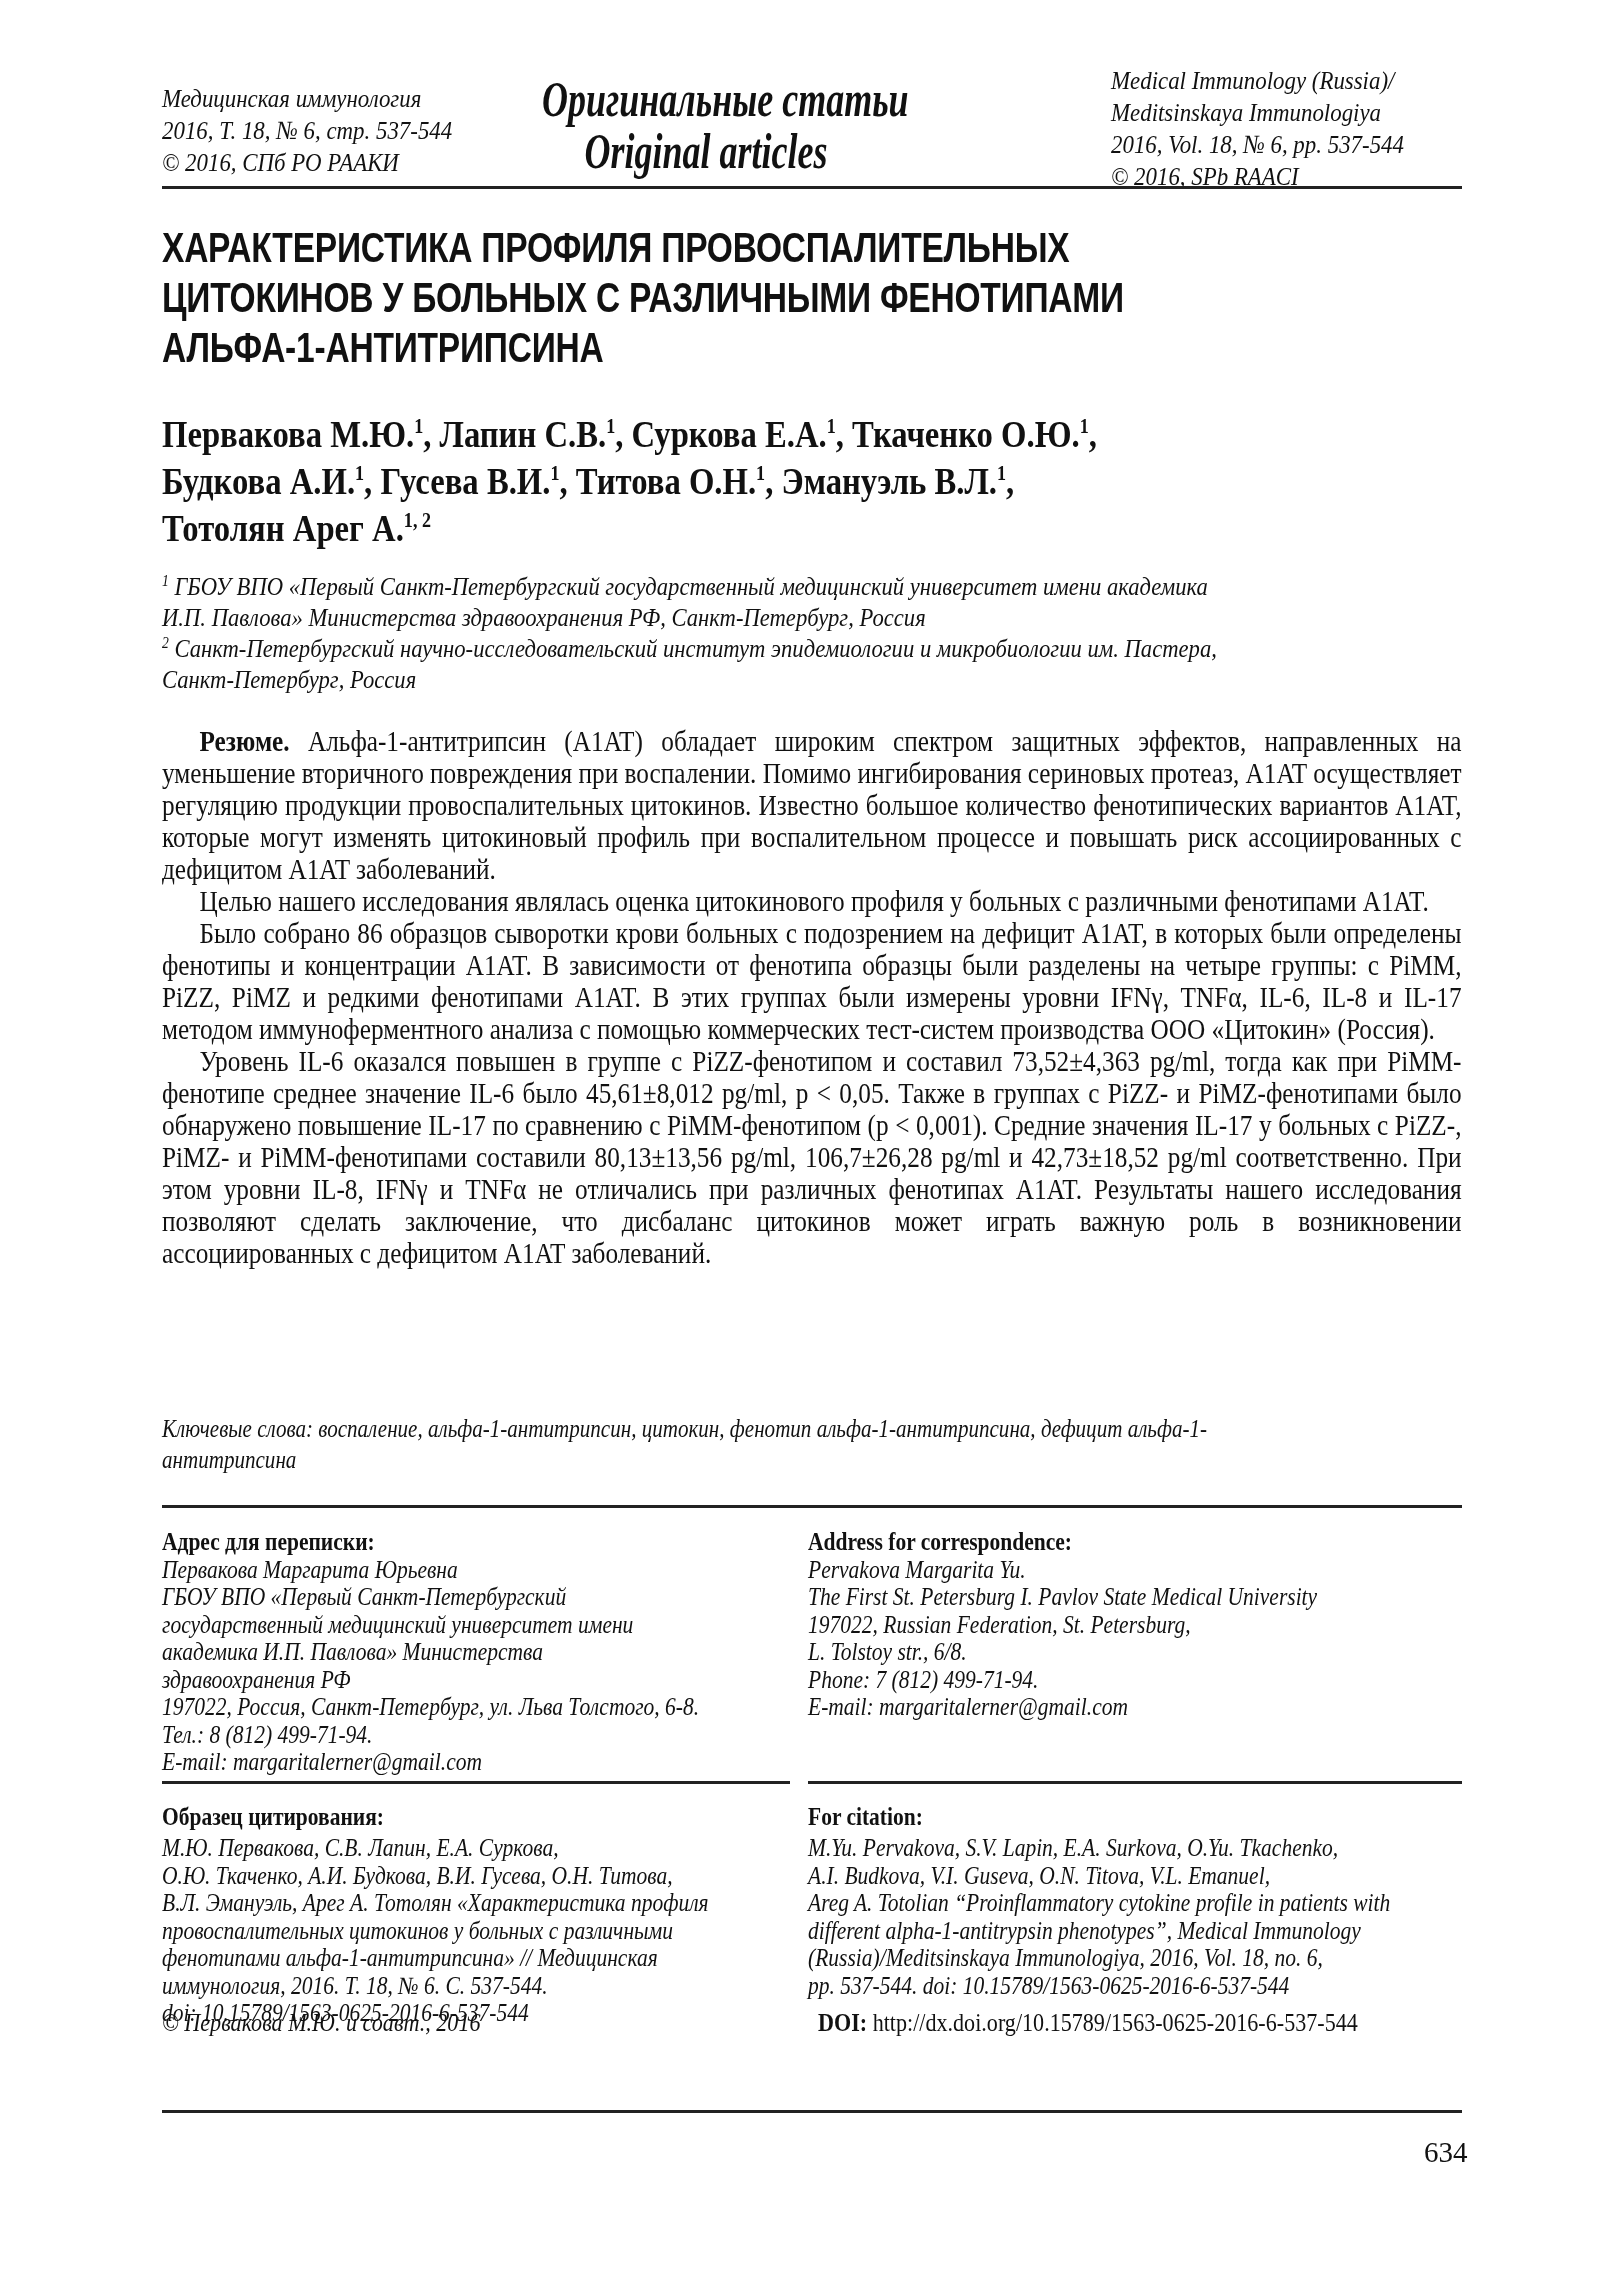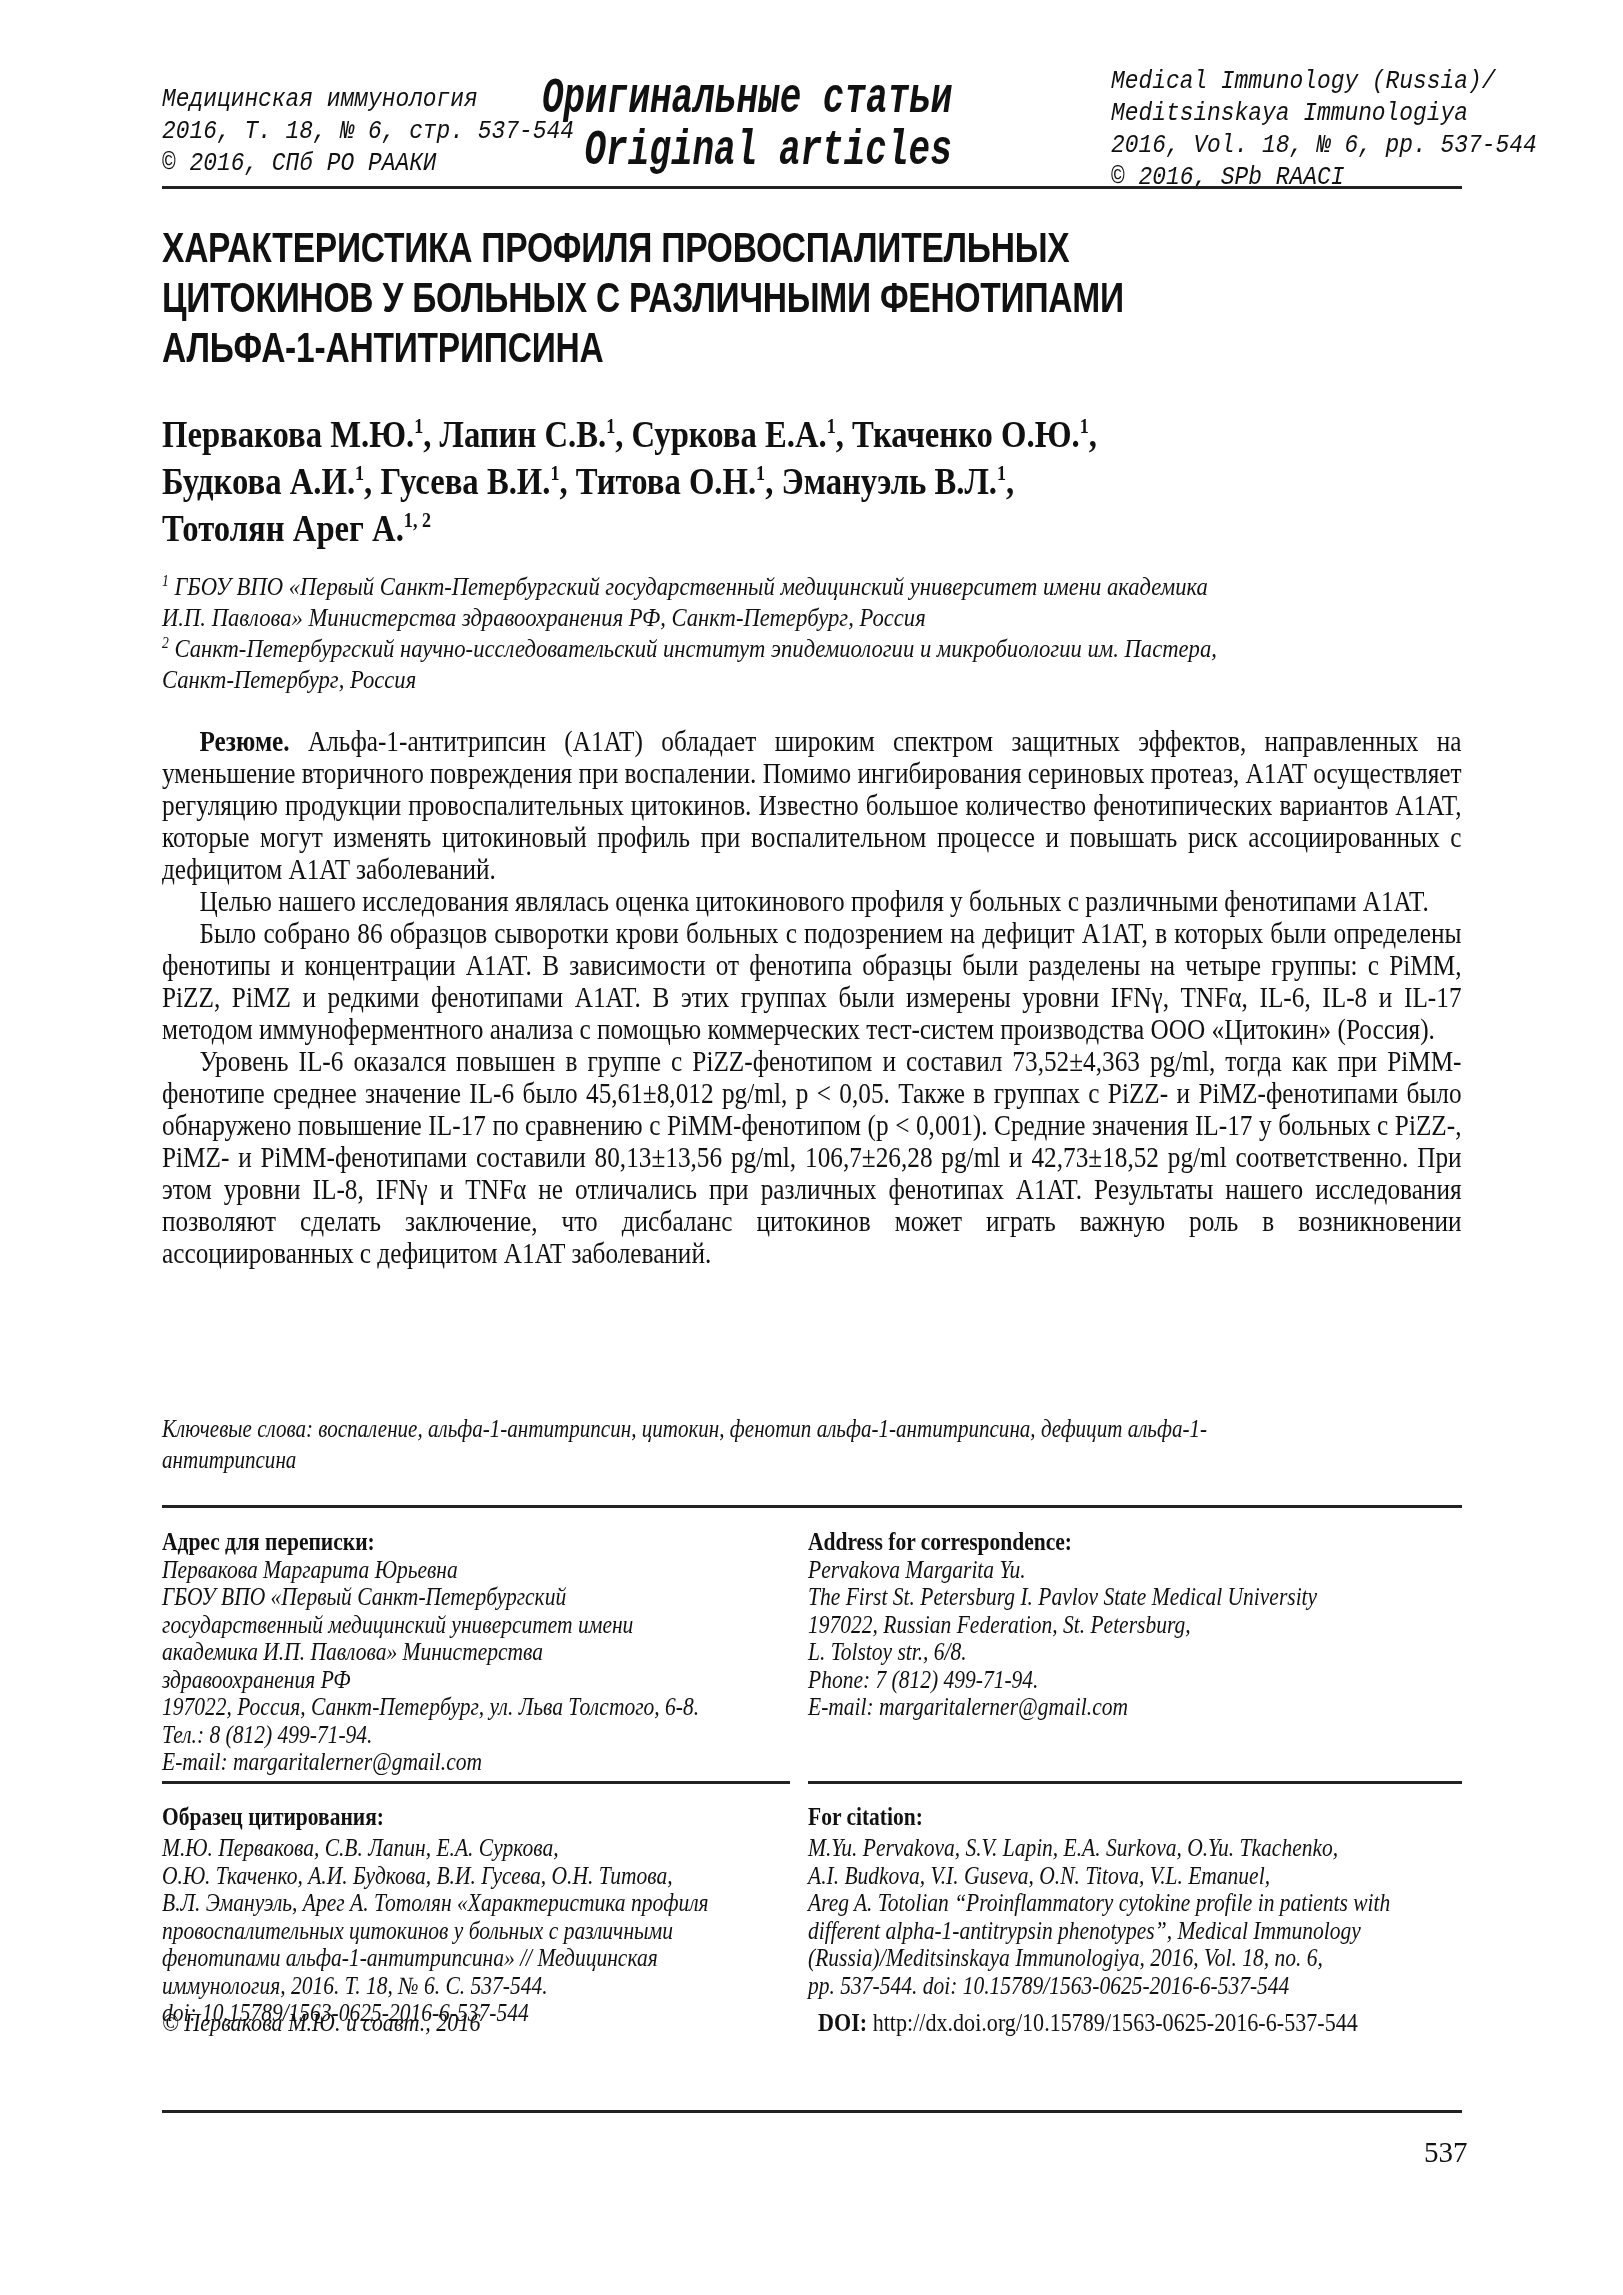--- a/index.html
+++ b/index.html
@@ -1,20 +1,20 @@
 <!DOCTYPE html>
 <html style="font-size:10.5px"><head>
 <meta charset="utf-8">
 <style>
   html, body { margin: 0; padding: 0; background: #ffffff; }
   body { width: 1623px; height: 2295px; position: relative; color: #111; font-family: "Liberation Serif", "DejaVu Serif", serif; }
   .page { position: absolute; left: 162px; top: 0; width: 1300px; }
 
   
-  .header { position: absolute; top: 65px; left: 0; width: 1300px; height: 123px; font-family: Liberation Mono, monospace; }
+  .header { position: absolute; top: 65px; left: 0; width: 1300px; height: 123px; }
   .hdr-left { position: absolute; left: 0; top: 18.3px; font-style: italic; font-size: 26px; line-height: 32px; transform: scaleX(0.88); transform-origin: left top; white-space: nowrap; }
   .hdr-center { position: absolute; left: 380px; top: 7.9px; width: 563px; text-align: left; font-style: italic; font-weight: bold; font-size: 50px; line-height: 52px; transform: scaleX(0.72); transform-origin: left top; white-space: nowrap; }
   .hdr-center div:nth-child(2) { padding-left: 0px; }
   .hdr-right { position: absolute; left: 949px; top: 0px; font-style: italic; font-size: 26px; line-height: 32px; transform: scaleX(0.88); transform-origin: left top; white-space: nowrap; }
   .hdr-rule { position: absolute; left: 0; top: 121px; width: 1300px; height: 2.6px; background: #222; }
 
   
   .title { position: absolute; top: 222px; left: 0; font-family: "Liberation Sans", "DejaVu Sans", sans-serif; font-weight: bold; font-size: 43px; line-height: 50px; transform: scaleX(0.78); transform-origin: left top; white-space: nowrap; letter-spacing: -0.3px; }
 
   
@@ -158,15 +158,15 @@
     <div class="i">pp. 537-544. doi: 10.15789/1563-0625-2016-6-537-544</div>
   </div>
 
   <div class="copyright">© Первакова М.Ю. и соавт., 2016</div>
   <div class="doi">
     <b>DOI:</b>
     <span>http://dx.doi.org/10.15789/1563-0625-2016-6-537-544</span>
   </div>
 
   <div class="rule" style="top:2110px;"></div>
-  <div class="page-num">537</div>
+  <div class="page-num">634</div>
 </div>
 
 
 </body></html>

